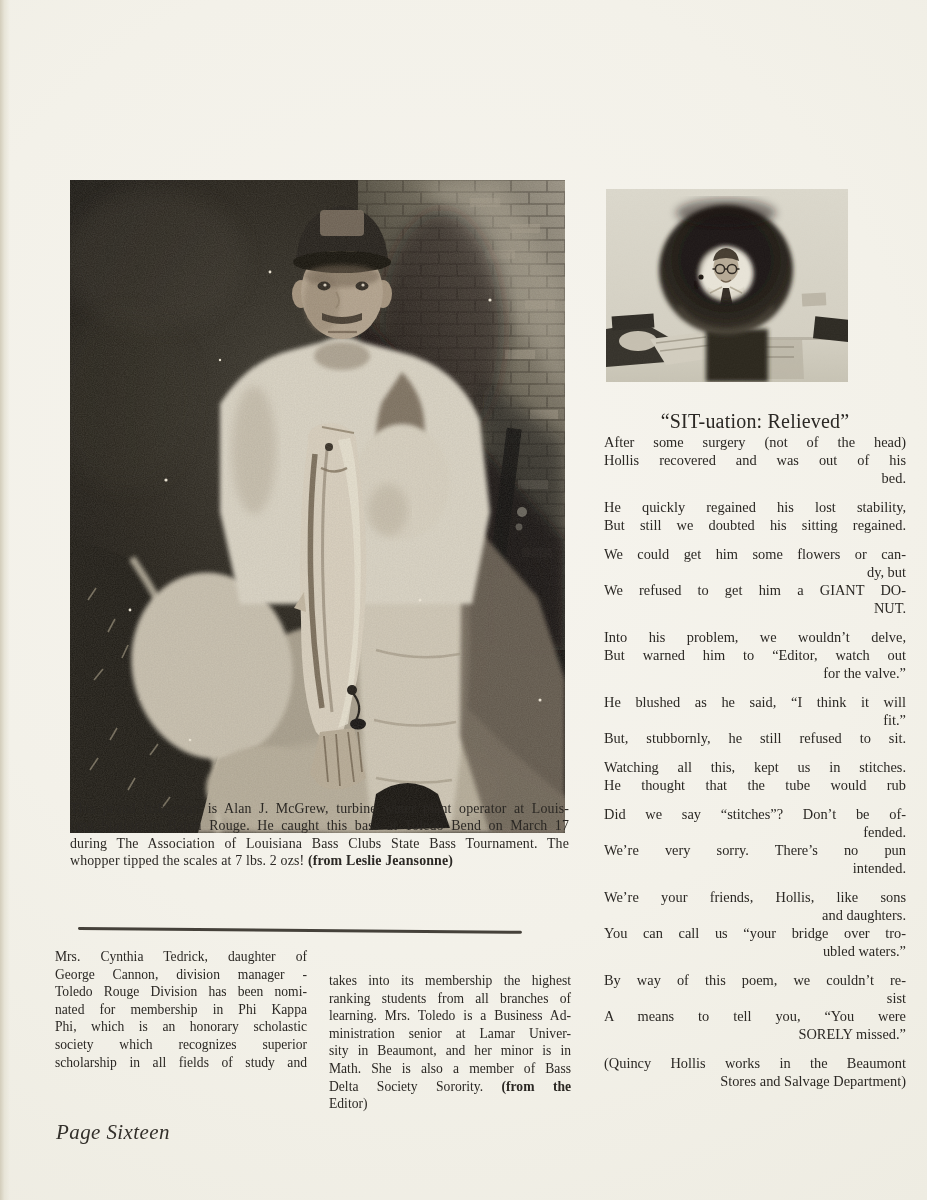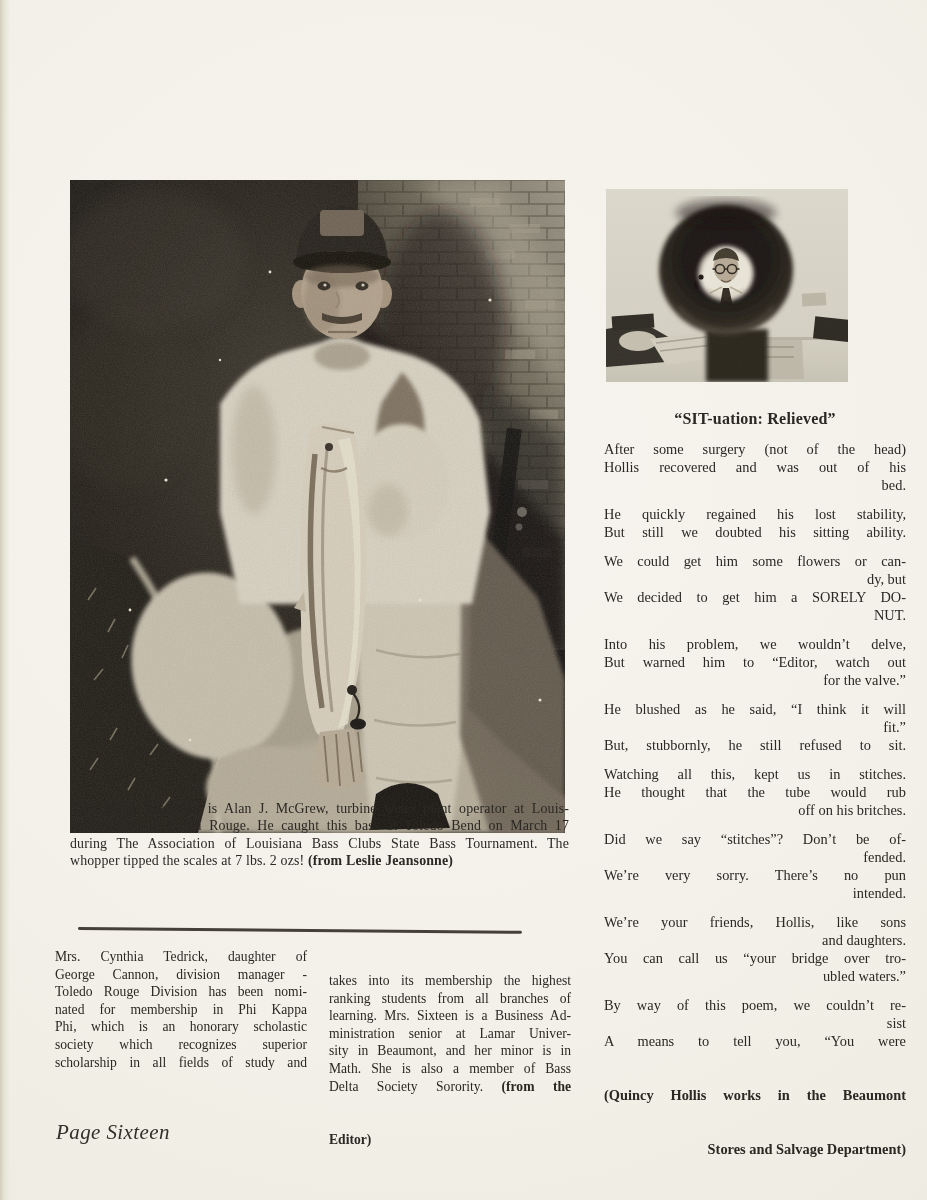--- a/index.html
+++ b/index.html
@@ -11,33 +11,33 @@
   }
   .abs{position:absolute;}
   #page-edge{
     left:0;top:0;width:10px;height:1200px;
     background:linear-gradient(90deg,#d3cdbb 0%,#e7e4d7 45%,rgba(244,242,236,0) 100%);
   }
   
   .line{font-size:14.4px;line-height:18px;white-space:nowrap;}
   .j{text-align:justify;text-align-last:justify;white-space:normal;}
   .ind{padding-left:25px;}
-  .bold{font-weight:bold;margin-top:36px;}
+  .bold{font-weight:normal;}
   b{font-weight:bold;}
   #caption{left:70px;top:800px;width:499px;}
   #caption .line{font-size:13.9px;line-height:17.4px;letter-spacing:.15px;}
   #rule{
     left:78px;top:927px;width:444px;height:2.5px;background:#45413a;
     transform:rotate(.5deg);transform-origin:left center;border-radius:2px;
   }
   #news-col-1{left:55px;top:948px;width:252px;}
   #news-col-2{left:329px;top:972px;width:242px;}
   #news-col-1 .line,#news-col-2 .line{font-size:13.6px;line-height:17.6px;}
   #poem{left:604px;top:410px;width:302px;}
-  #poem-title{font-weight:bold;font-size:16px;text-align:center;margin-bottom:12px;letter-spacing:.2px;}
+  #poem-title{font-weight:normal;font-size:20px;text-align:center;margin-bottom:0;letter-spacing:.2px;}
   .stanza{margin-bottom:11px;}
   #poem .line{font-size:14.4px;line-height:18px;text-align:right;}
   #poem-credit{margin-top:11px;font-weight:bold;}
   #page-footer{
     left:56px;top:1120px;font-style:italic;font-size:21px;letter-spacing:.4px;color:#33302b;
   }
   
   #main-photo{left:70px;top:180px;width:495px;height:653px;}
   #small-photo{left:606px;top:189px;width:242px;height:193px;}
   svg{display:block;}
@@ -296,77 +296,77 @@
     <div class="line j">George Cannon, division manager -</div>
     <div class="line j">Toledo Rouge Division has been nomi-</div>
     <div class="line j">nated for membership in Phi Kappa</div>
     <div class="line j">Phi, which is an honorary scholastic</div>
     <div class="line j">society which recognizes superior</div>
     <div class="line j">scholarship in all fields of study and</div>
   </div>
 <div id="news-col-2" class="abs">
     <div class="line j">takes into its membership the highest</div>
     <div class="line j">ranking students from all branches of</div>
-    <div class="line j">learning. Mrs. Sixteen is a Business Ad-</div>
+    <div class="line j">learning. Mrs. Toledo is a Business Ad-</div>
     <div class="line j">ministration senior at Lamar Univer-</div>
     <div class="line j">sity in Beaumont, and her minor is in</div>
     <div class="line j">Math. She is also a member of Bass</div>
     <div class="line j">Delta Society Sorority. <b>(from the</b></div>
     <div class="line bold">Editor)</div>
   </div>
 
 <div id="poem" class="abs">
   <div id="poem-title">“SIT-uation: Relieved”</div>
   <div id="poem-stanzas">
       <div class="stanza">
         <div class="line j">After some surgery (not of the head)</div>
         <div class="line j">Hollis recovered and was out of his</div>
         <div class="line ind">bed.</div>
       </div>
       <div class="stanza">
         <div class="line j">He quickly regained his lost stability,</div>
-        <div class="line j">But still we doubted his sitting ability.</div>
+        <div class="line j">But still we doubted his sitting regained.</div>
       </div>
       <div class="stanza">
         <div class="line j">We could get him some flowers or can-</div>
         <div class="line ind">dy, but</div>
-        <div class="line j">We decided to get him a SORELY DO-</div>
+        <div class="line j">We refused to get him a GIANT DO-</div>
         <div class="line ind">NUT.</div>
       </div>
       <div class="stanza">
         <div class="line j">Into his problem, we wouldn’t delve,</div>
         <div class="line j">But warned him to “Editor, watch out</div>
         <div class="line ind">for the valve.”</div>
       </div>
       <div class="stanza">
         <div class="line j">He blushed as he said, “I think it will</div>
         <div class="line ind">fit.”</div>
         <div class="line j">But, stubbornly, he still refused to sit.</div>
       </div>
       <div class="stanza">
         <div class="line j">Watching all this, kept us in stitches.</div>
         <div class="line j">He thought that the tube would rub</div>
-        <div class="line ind">off on his britches.</div>
       </div>
       <div class="stanza">
         <div class="line j">Did we say “stitches”? Don’t be of-</div>
         <div class="line ind">fended.</div>
         <div class="line j">We’re very sorry. There’s no pun</div>
         <div class="line ind">intended.</div>
       </div>
       <div class="stanza">
         <div class="line j">We’re your friends, Hollis, like sons</div>
         <div class="line ind">and daughters.</div>
         <div class="line j">You can call us “your bridge over tro-</div>
         <div class="line ind">ubled waters.”</div>
       </div>
       <div class="stanza">
         <div class="line j">By way of this poem, we couldn’t re-</div>
         <div class="line ind">sist</div>
         <div class="line j">A means to tell you, “You were</div>
+        <div class="line ind">SORELY missed.”</div>
       </div>
     </div>
   <div id="poem-credit">
       <div class="line j bold">(Quincy Hollis works in the Beaumont</div>
       <div class="line bold">Stores and Salvage Department)</div>
     </div>
 </div>
 
 <div id="page-footer" class="abs">Page Sixteen</div>
 

